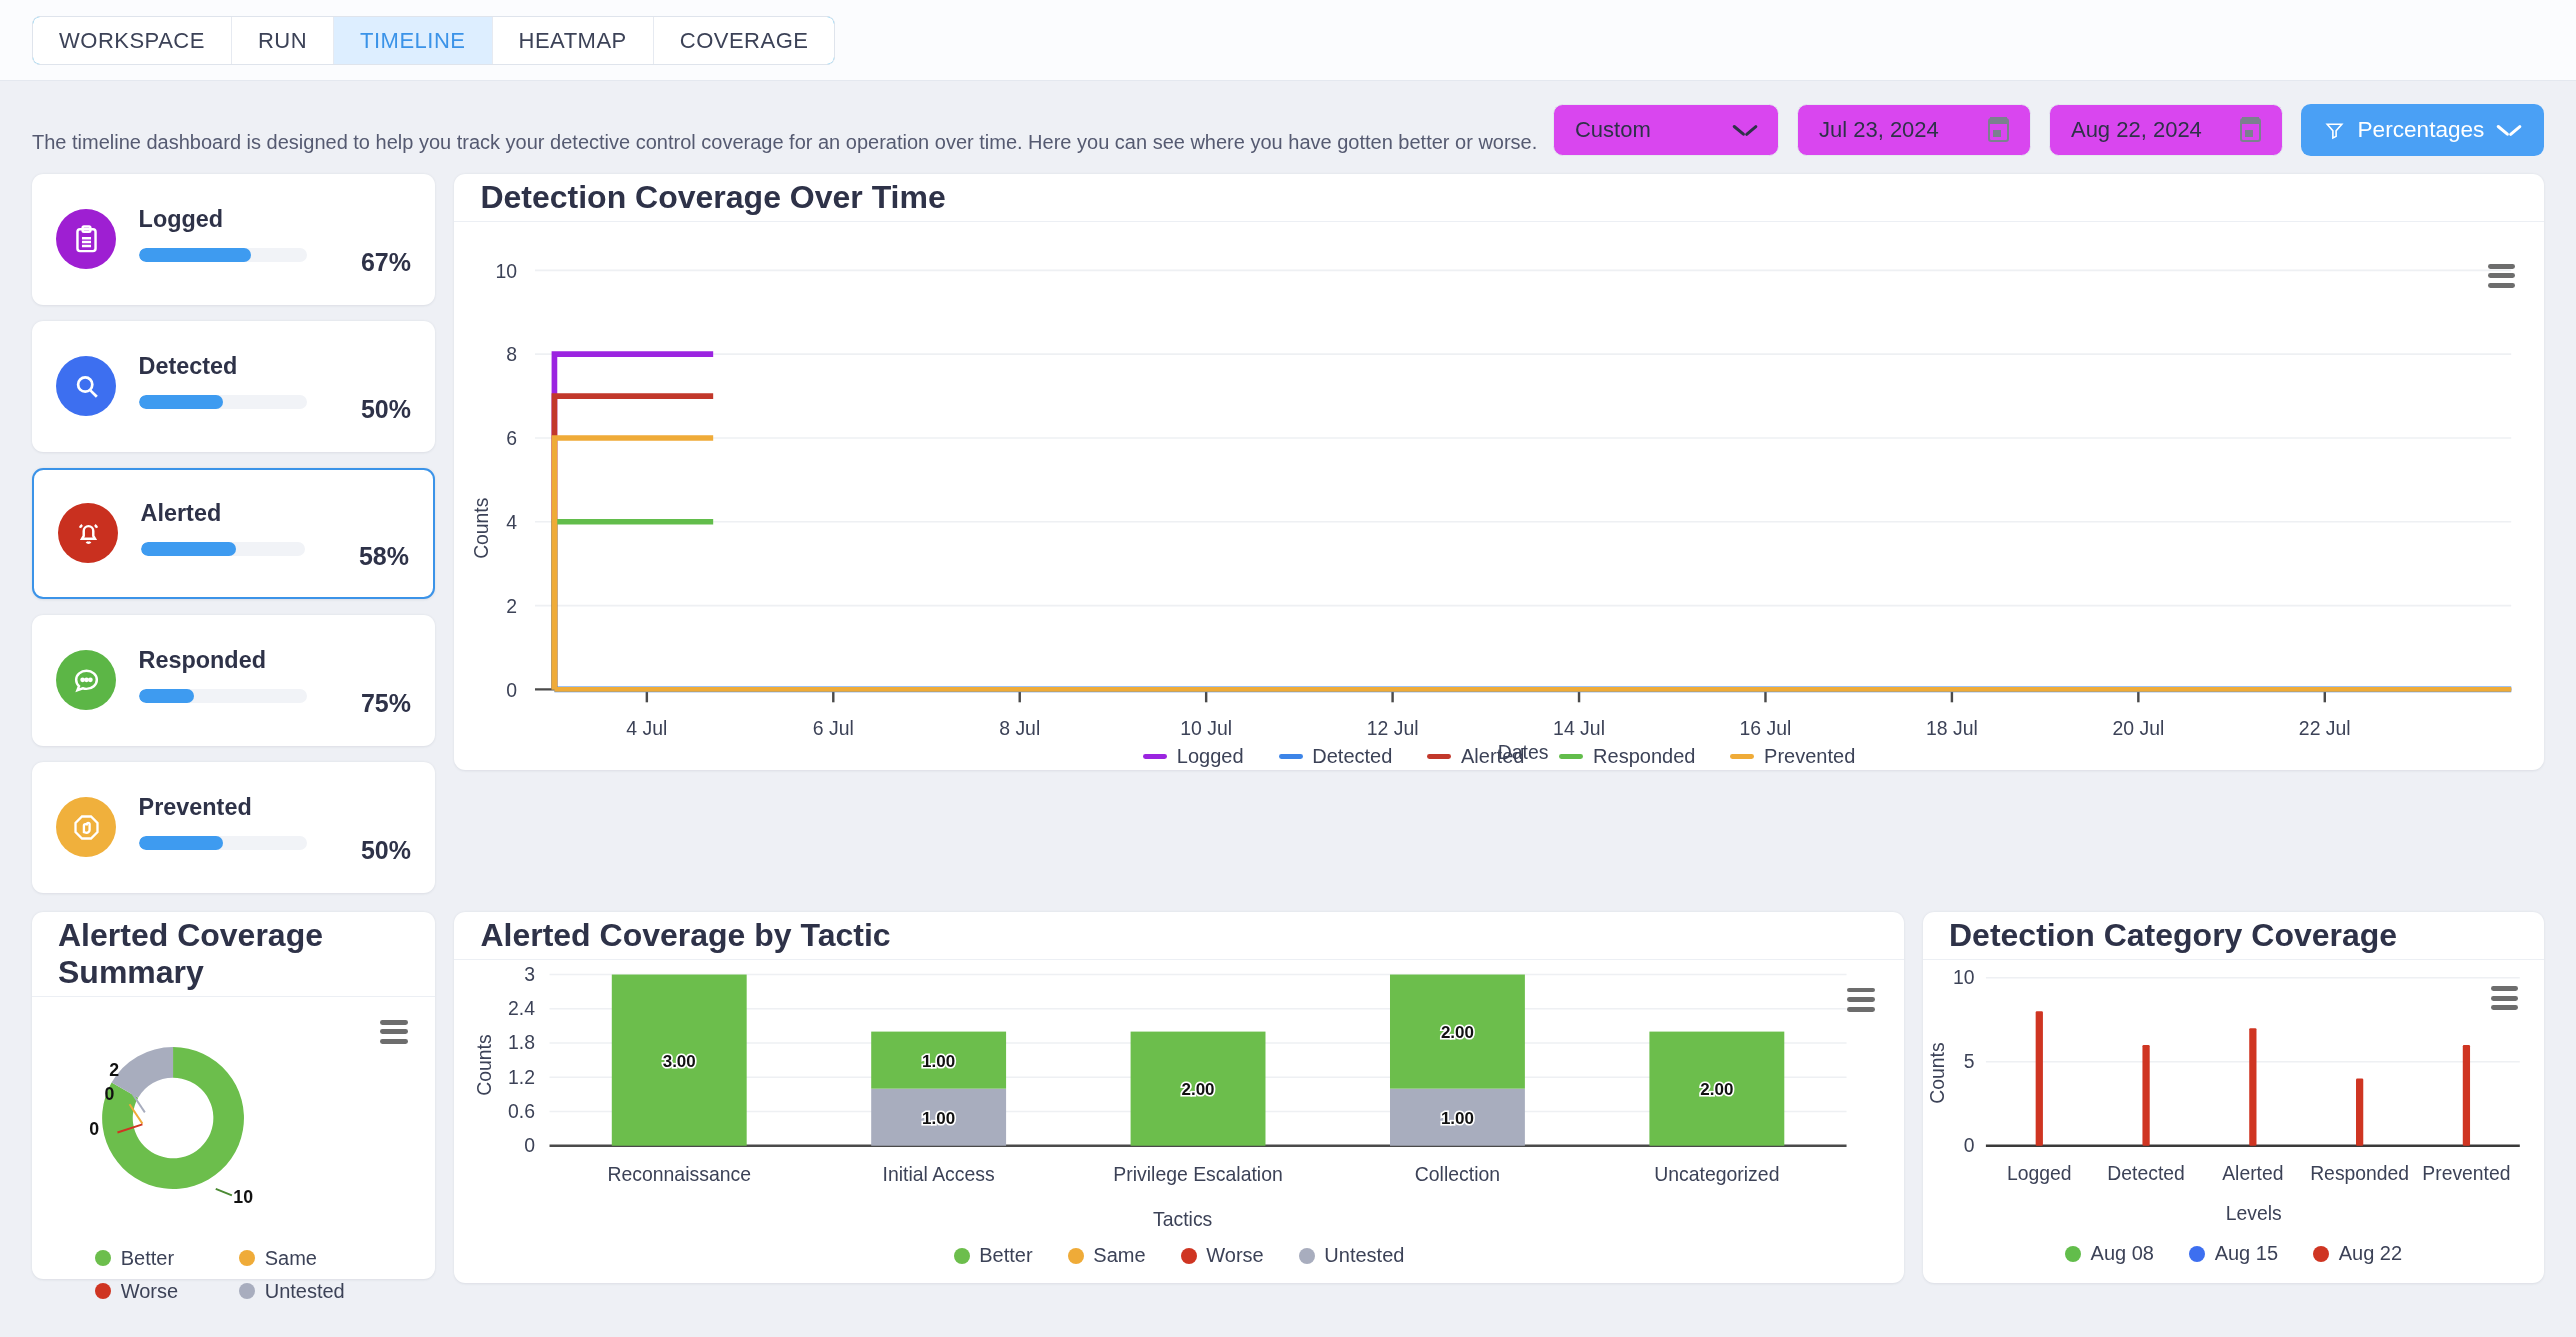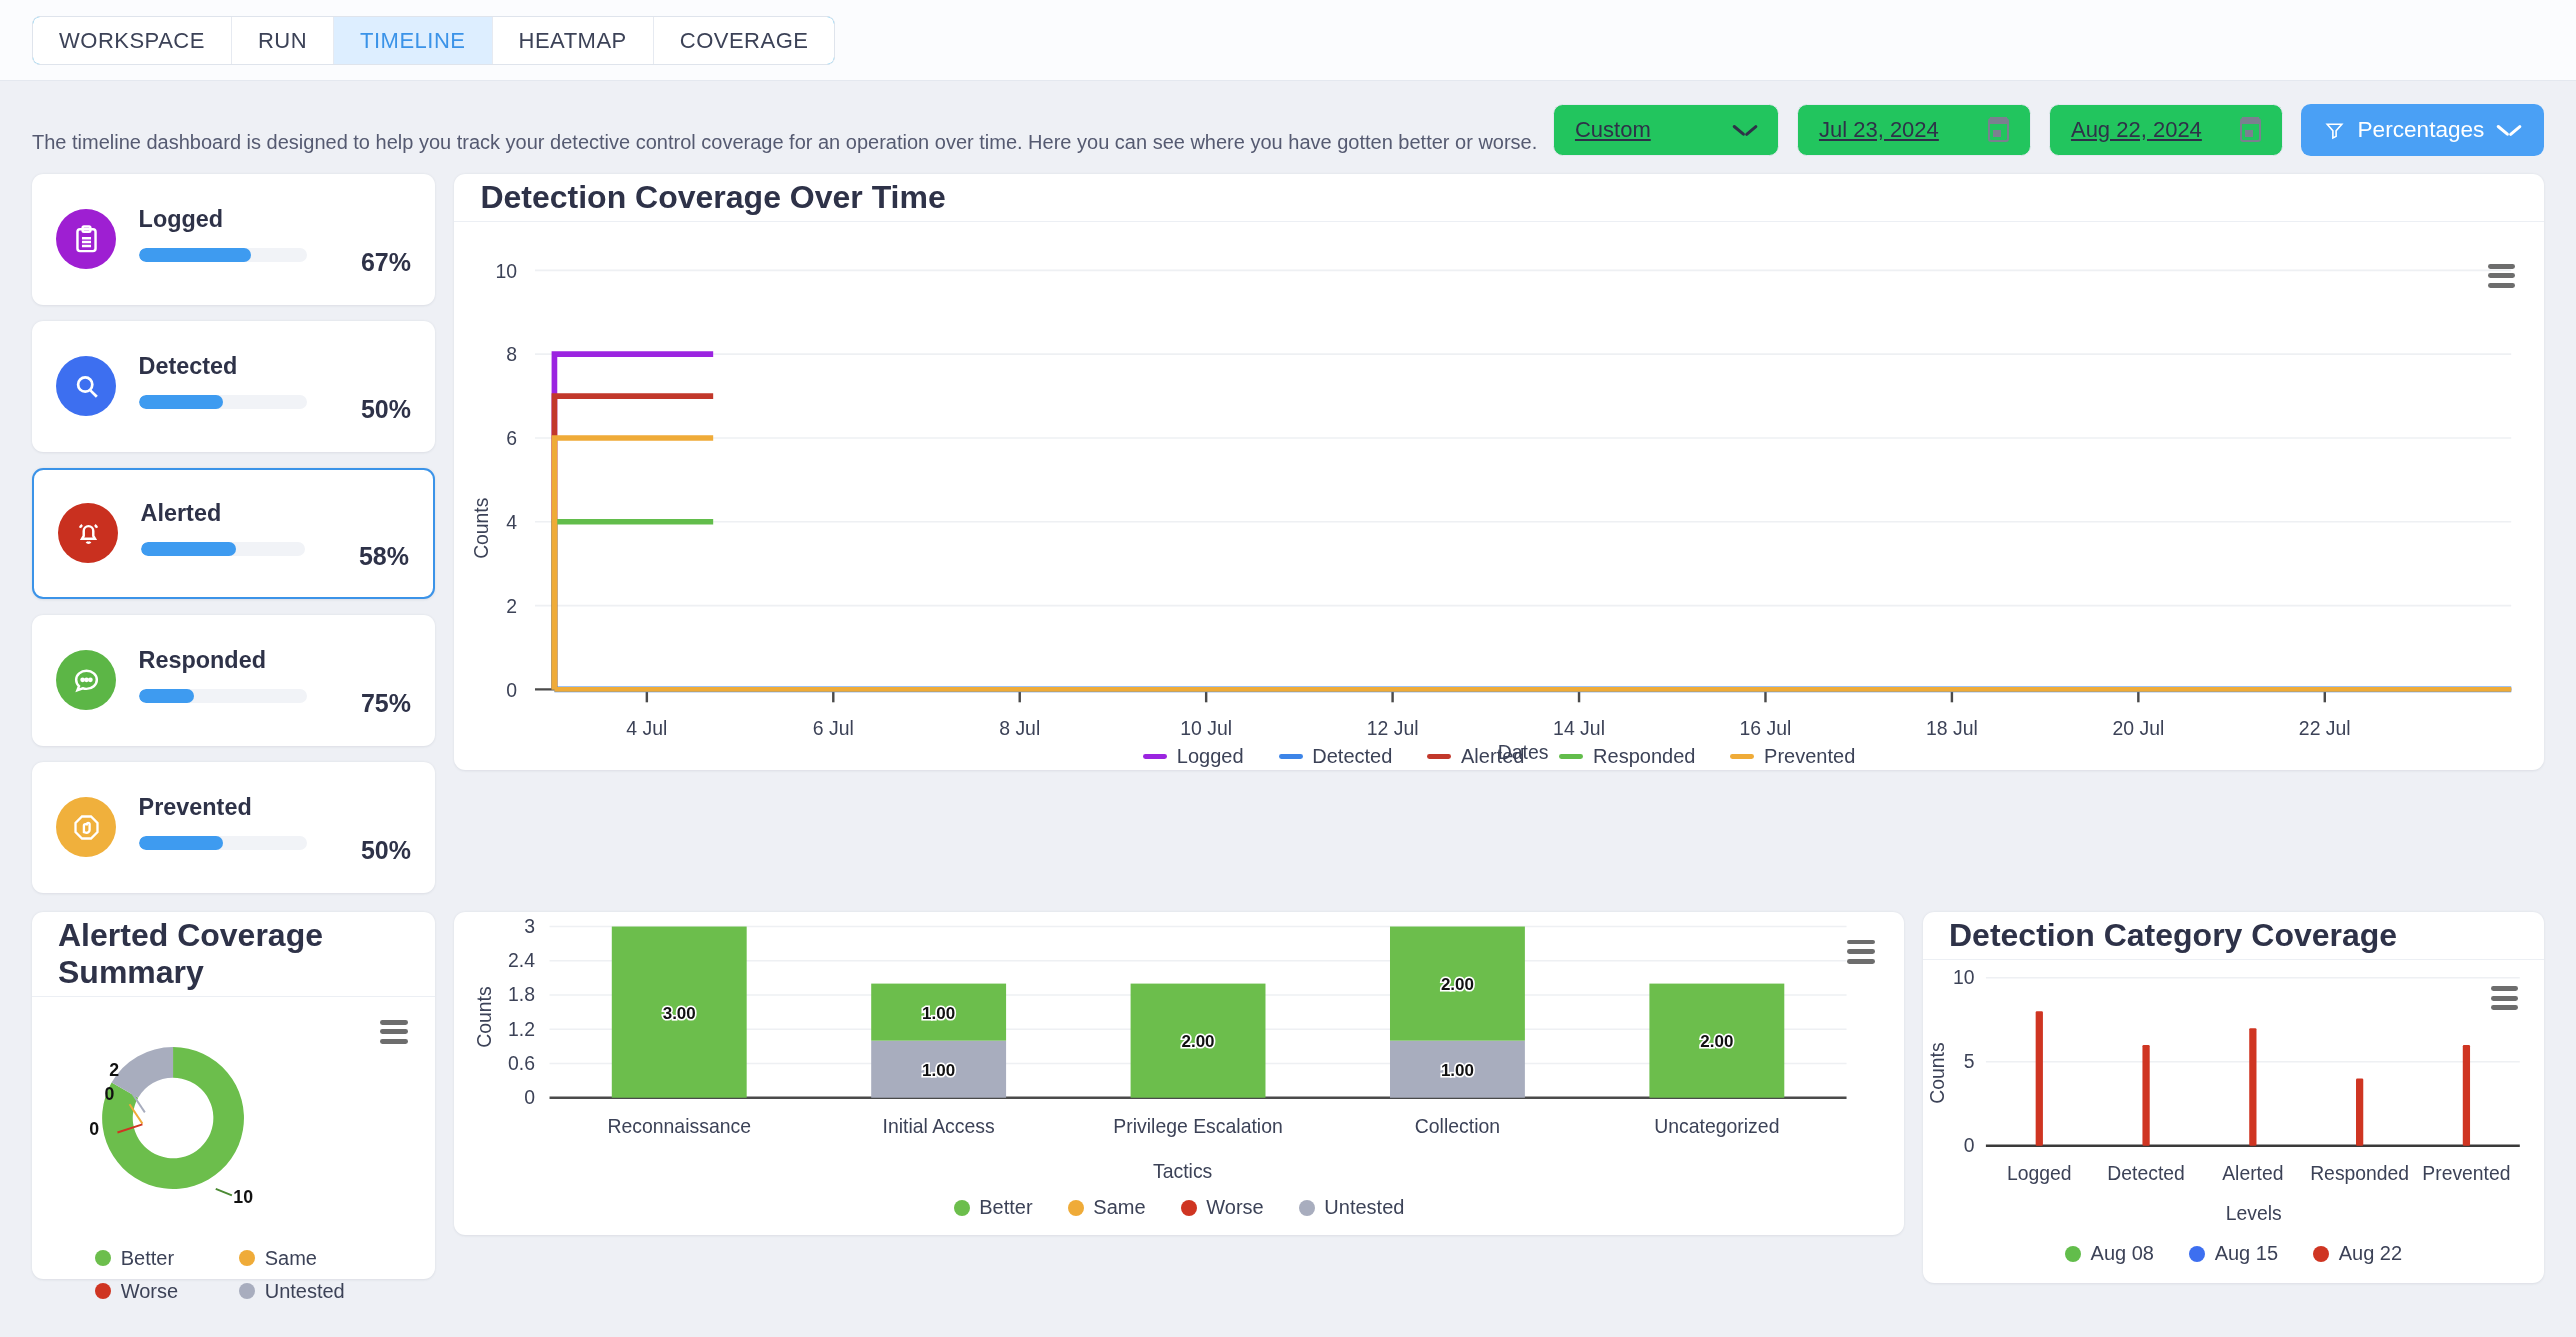--- a/index.html
+++ b/index.html
@@ -42,23 +42,23 @@
   .navtab:last-child { border-right: none; }
   .navtab.active { background: #ddeeff; color: #3b93e8; }
 
   
   .pagehead { padding: 31px 32px 0 32px; position: relative; }
   .pagetitle { font-size: 38px; font-weight: 400; letter-spacing: 0.2px; color: #2e3248; }
   .pagesub { margin-top: 19.4px; font-size: 20px; color: #555a71; }
 
   .ctrls { position: absolute; right: 32px; top: 22.6px; display: flex; gap: 18px; align-items: center; }
   .ctl {
-    background:#22c55e; border:0.8px solid #e4e8ef; border-radius: 9.7px;
+    background:#d946ef; border:0.8px solid #e4e8ef; border-radius: 9.7px;
     height: 52px; display:flex; align-items:center; padding: 0 21px; gap: 1px;
-    font-size: 22px; color:#2e3248;text-decoration:underline;
+    font-size: 22px; color:#2e3248;
   }
   .ctl.sel { width: 226px; }
   .ctl.date { width: 234px; justify-content: space-between; }
   .cal {
     width: 21px; height: 24px; border: 2.4px solid #7b808f; border-radius: 3.2px; position: relative; flex:none;
   }
   .cal::before{content:'';position:absolute;top:-2.4px;left:0;right:0;height:6.5px;background:#7b808f;}
   .cal::after{content:'';position:absolute;bottom:2.4px;left:3.2px;width:8px;height:7.3px;background:#7b808f;}
   .btn-pct {
     background:#4aa0f5; color:#fff; border-radius:9.7px; height:52px;
@@ -371,20 +371,21 @@
           </div>
           <div class="lg">
             <span class="lg-dot" style="background:#a8adbe"></span>
             <span>Untested</span>
           </div>
         </div>
     </div>
   </div>
 
   <div class="bot-mid card">
+    <div class="chart-head">Alerted Coverage by Tactic</div>
     <div class="chart-body" style="height:323px">
       <div class="hamburger" style="right:29px; top:27.4px;">
           <span></span>
           <span></span>
           <span></span>
         </div>
       <svg width="100%" height="323" viewBox="0 0 1790 400" preserveAspectRatio="none">
         <g id="sb-grid" stroke="#eef0f3" stroke-width="2">
             <line x1="118" y1="187.6" x2="1720" y2="187.6"></line>
             <line x1="118" y1="145.2" x2="1720" y2="145.2"></line>

